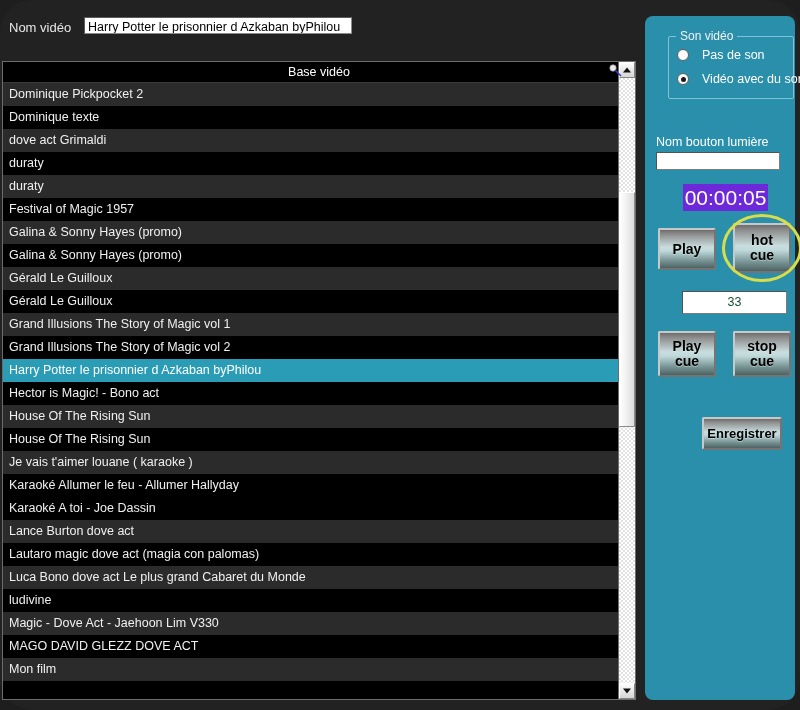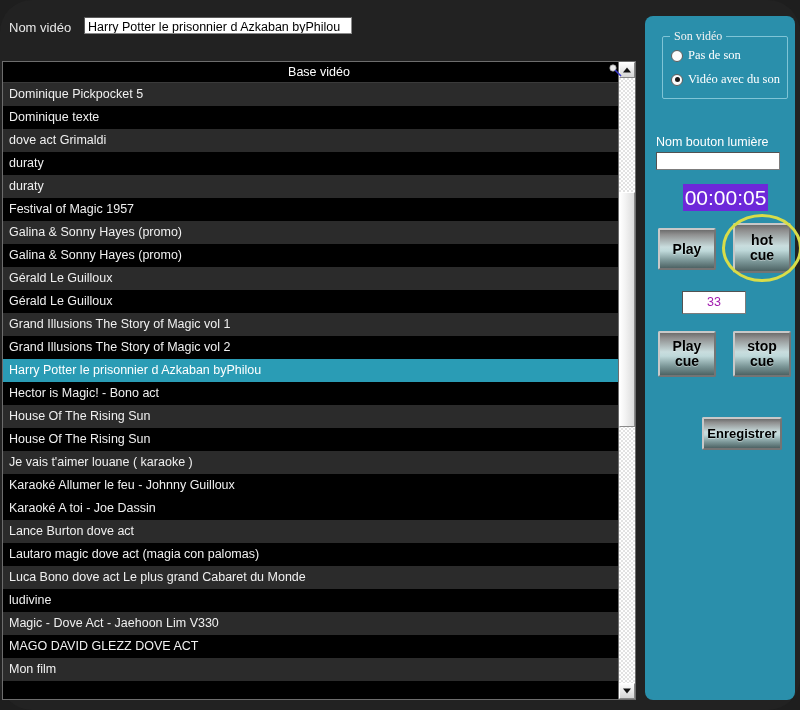--- a/index.html
+++ b/index.html
@@ -154,41 +154,40 @@
     position: absolute;
     left: 645px; top: 16px;
     width: 150px; height: 684px;
     background: #2a8fab;
     border-radius: 8px;
   }
 
   
   #sound-group {
     position: absolute;
-    left: 17px; top: 20px;
+    left: 23px; top: 20px;
     width: 124px; height: 61px;
     border: 1px solid #7fc4d6;
     border-radius: 2px;
-    font-family: Liberation Serif, serif;
   }
   #sound-group-title {
     position: absolute;
     left: 7px; top: -8px;
     background: #2a8fab;
     padding: 0 4px;
     font-size: 12px;
     color: #f2f2f2;
     white-space: nowrap;
   }
   .radio-row {
     position: absolute;
     left: 8px;
     display: flex;
     align-items: center;
-    gap: 5px;
+    gap: 13px;
     font-size: 12.5px;
     color: #ffffff;
     white-space: nowrap;
   }
   #radio-no-sound { top: 11px; }
   #radio-with-sound { top: 35px; }
   .radio-dot {
     width: 12px; height: 12px;
     border-radius: 50%;
     background: #fbfbfb;
@@ -278,63 +277,63 @@
     width: 80px; height: 68px;
     border: 3px solid #d8dd49;
     border-radius: 50%;
     box-sizing: border-box;
     pointer-events: none;
   }
 
   #cue-number-input {
     position: absolute;
     left: 37px; top: 275px;
-    width: 64px; height: 23px;
+    width: 105px; height: 23px;
     background: #ffffff;
     border: 1px solid #7c7c7c;
     border-top-color: #525252;
     border-left-color: #525252;
     box-sizing: border-box;
     font-size: 12.5px;
-    color: #a21caf;
+    color: #14532d;
     text-align: center;
     line-height: 21px;
   }
 </style>
 </head>
 <body>
 
 <div id="root">
 
   <div id="top-form">
     <div id="video-name-label">Nom vidéo</div>
     <div id="video-name-input">Harry Potter le prisonnier d Azkaban byPhilou</div>
   </div>
 
   <div id="list-panel">
     <div id="list-header">Base vidéo</div>
     <div id="list-body">
-        <div class="list-row alt"><span>Dominique Pickpocket 5</span></div>
+        <div class="list-row alt"><span>Dominique Pickpocket 2</span></div>
         <div class="list-row"><span>Dominique texte</span></div>
         <div class="list-row alt"><span>dove act Grimaldi</span></div>
         <div class="list-row"><span>duraty</span></div>
         <div class="list-row alt"><span>duraty</span></div>
         <div class="list-row"><span>Festival of Magic 1957</span></div>
         <div class="list-row alt"><span>Galina &amp; Sonny Hayes (promo)</span></div>
         <div class="list-row"><span>Galina &amp; Sonny Hayes (promo)</span></div>
         <div class="list-row alt"><span>Gérald Le Guilloux</span></div>
         <div class="list-row"><span>Gérald Le Guilloux</span></div>
         <div class="list-row alt"><span>Grand Illusions The Story of Magic vol 1</span></div>
         <div class="list-row"><span>Grand Illusions   The Story of Magic   vol 2</span></div>
         <div class="list-row selected"><span>Harry Potter le prisonnier d Azkaban byPhilou</span></div>
         <div class="list-row"><span>Hector is Magic! - Bono act</span></div>
         <div class="list-row alt"><span>House Of The Rising Sun</span></div>
         <div class="list-row"><span>House Of The Rising Sun</span></div>
         <div class="list-row alt"><span>Je vais t'aimer louane ( karaoke )</span></div>
-        <div class="list-row"><span>Karaoké Allumer le feu - Johnny Guilloux</span></div>
+        <div class="list-row"><span>Karaoké Allumer le feu - Allumer Hallyday</span></div>
         <div class="list-row"><span>Karaoké A toi - Joe Dassin</span></div>
         <div class="list-row alt"><span>Lance Burton dove act</span></div>
         <div class="list-row"><span>Lautaro magic dove act (magia con palomas)</span></div>
         <div class="list-row alt"><span>Luca Bono dove act Le plus grand Cabaret du Monde</span></div>
         <div class="list-row"><span>ludivine</span></div>
         <div class="list-row alt"><span>Magic - Dove Act - Jaehoon Lim V330</span></div>
         <div class="list-row"><span>MAGO DAVID GLEZZ   DOVE ACT</span></div>
         <div class="list-row alt"><span>Mon film</span></div>
       </div>
 

